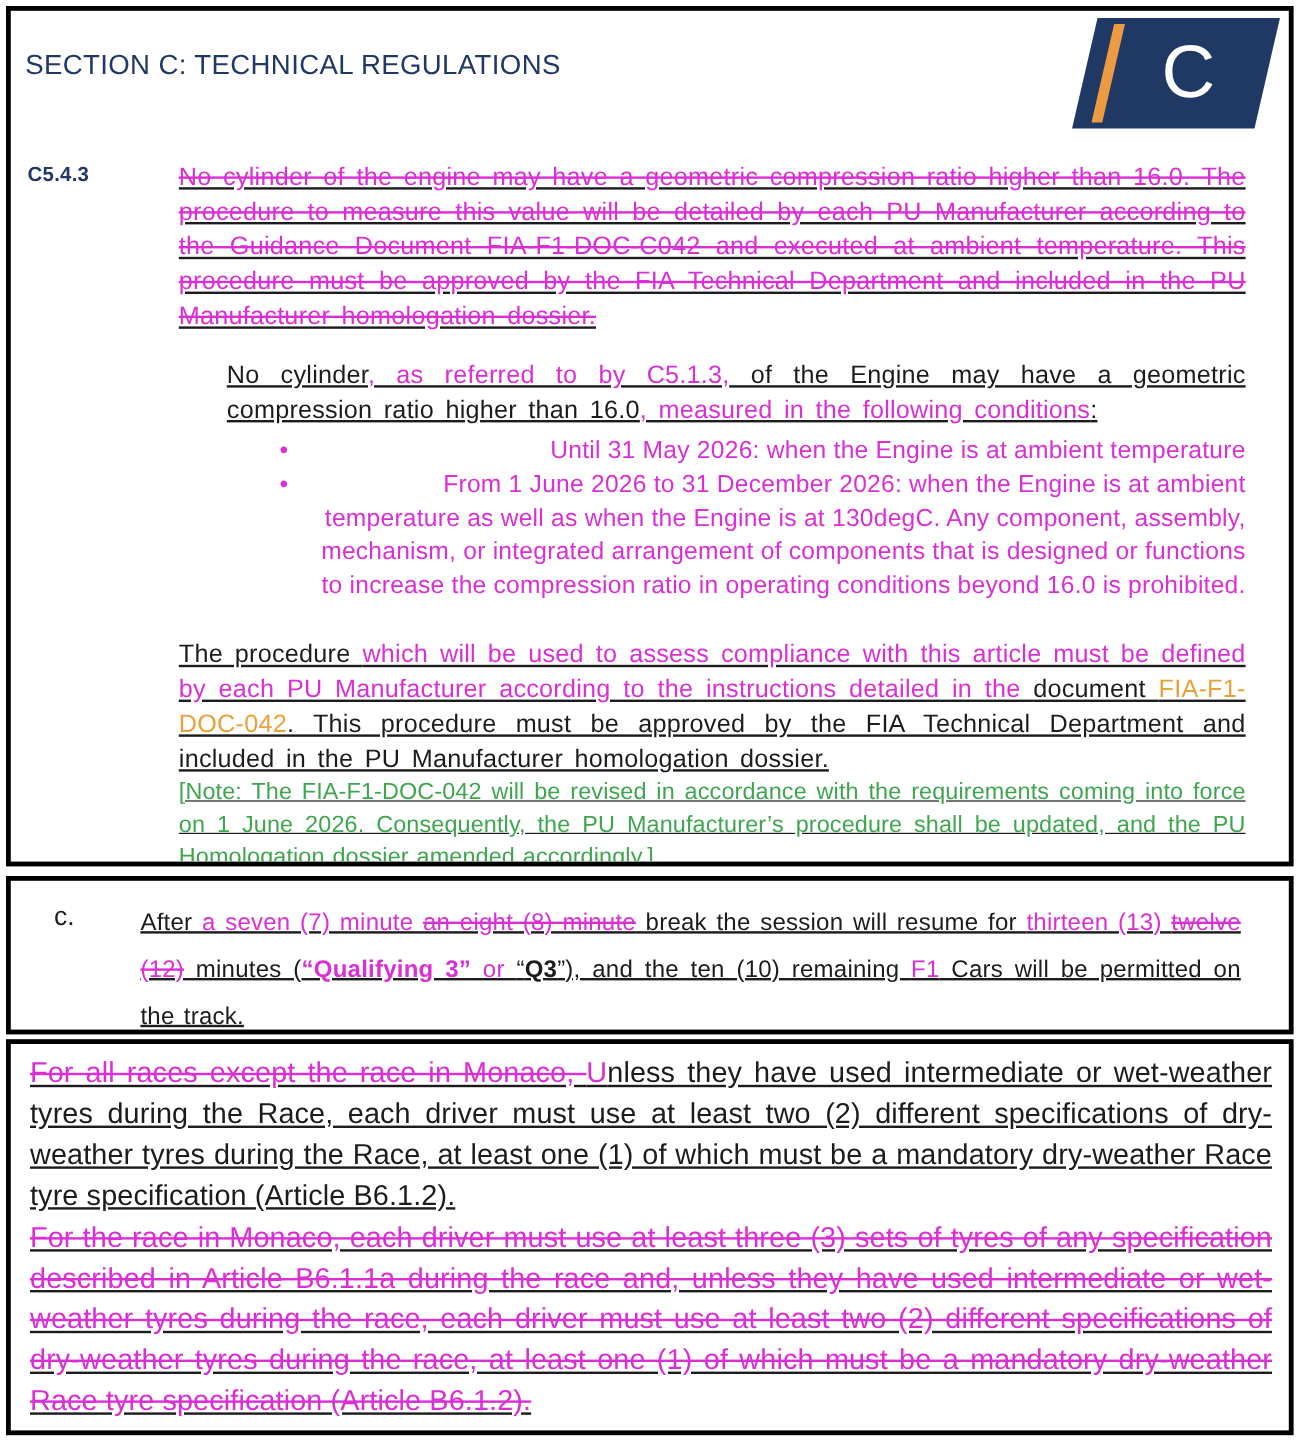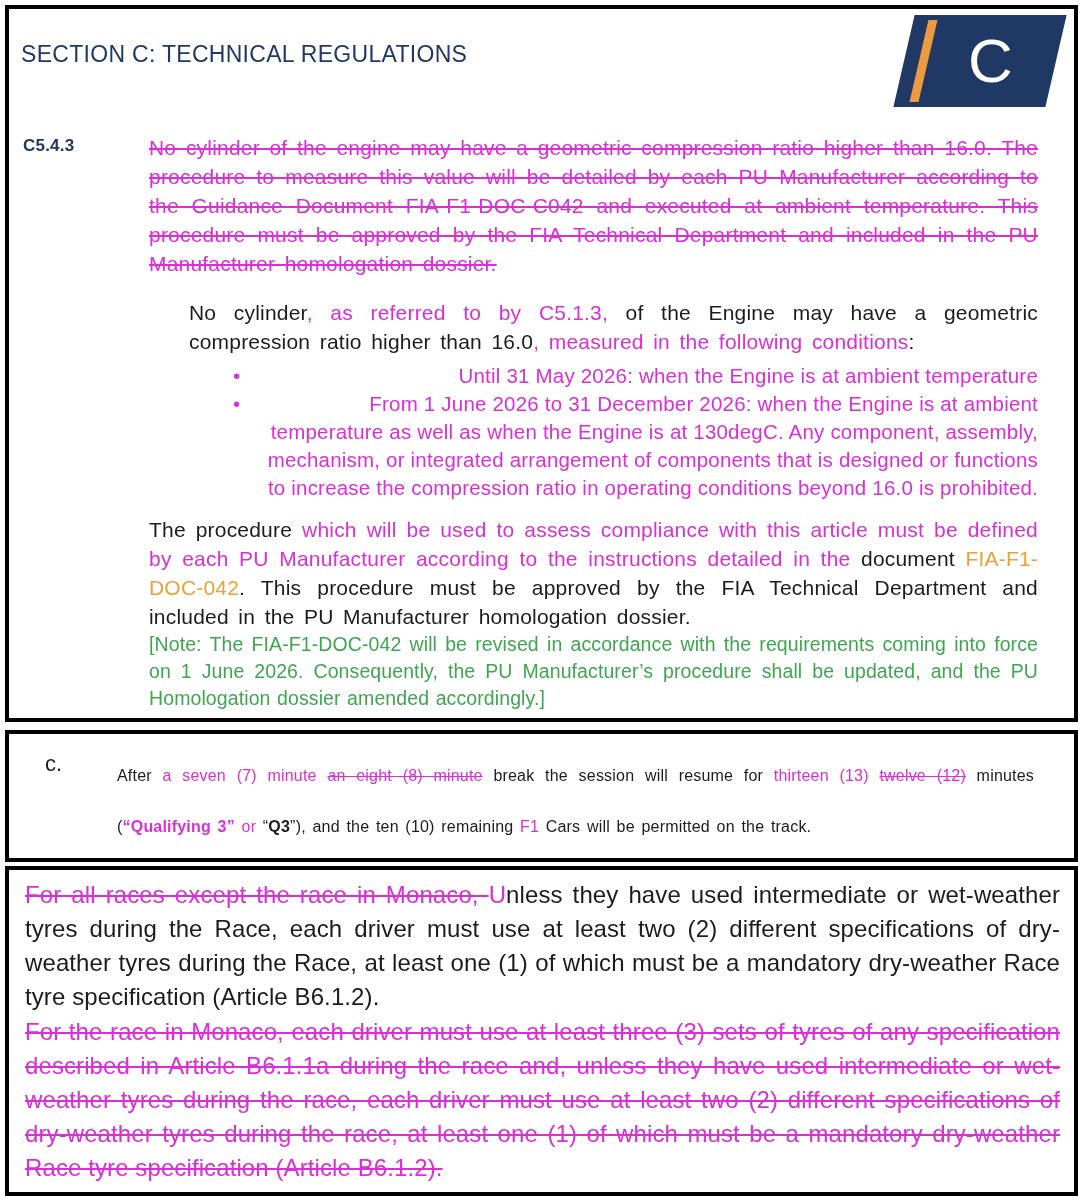--- a/index.html
+++ b/index.html
@@ -42,35 +42,35 @@
     transform:skewX(13deg);
   }
 
   
   .clause{display:flex;padding:0 36px 0 14px;gap:28px;}
   .clause-label{
     width:98px;flex:0 0 98px;font-size:17px;font-weight:700;color:var(--navy);
     padding-top:3px;letter-spacing:.2px;
   }
   .clause-body{flex:1;}
-  .para{margin:0;}
+  .para{margin:0;text-decoration:underline;}
   .jt{text-align:justify;}
   .b1-para{font-size:21px;line-height:29px;letter-spacing:.2px;word-spacing:3.5px;}
   .b1-gap{margin-top:20px;margin-left:40px;}
   .bullets{list-style:none;margin:6px 0 0 0;padding:0 0 0 84px;}
   .bullet{display:flex;font-size:20.5px;line-height:28px;letter-spacing:.2px;color:var(--magenta);}
   .dot{flex:0 0 32px;color:var(--magenta);}
   .btxt{flex:1;text-align:right;}
   .note{font-size:19.5px;line-height:27px;letter-spacing:.1px;word-spacing:1px;margin-top:0;}
-  .p-proc{margin-top:13px;}
+  .p-proc{margin-top:29px;}
 
   
   .clause2{display:flex;padding:16px 40px 0 36px;}
   .c-label{width:72px;flex:0 0 72px;font-size:22px;padding-top:1px;color:var(--ink);}
-  .b2-para{flex:1;font-size:16px;line-height:51px;letter-spacing:.2px;word-spacing:2px;}
+  .b2-para{flex:1;font-size:20px;line-height:39px;letter-spacing:.2px;word-spacing:2px;}
 
   
   .b3-para{font-size:24px;line-height:34px;letter-spacing:.1px;}
   .b3-gap{margin-top:1px;}
 
   
   .seg-k{color:var(--ink);}
   .seg-kb{color:var(--ink);font-weight:700;}
   .seg-m{color:var(--magenta);}
   .seg-mb{color:var(--magenta);font-weight:700;}

